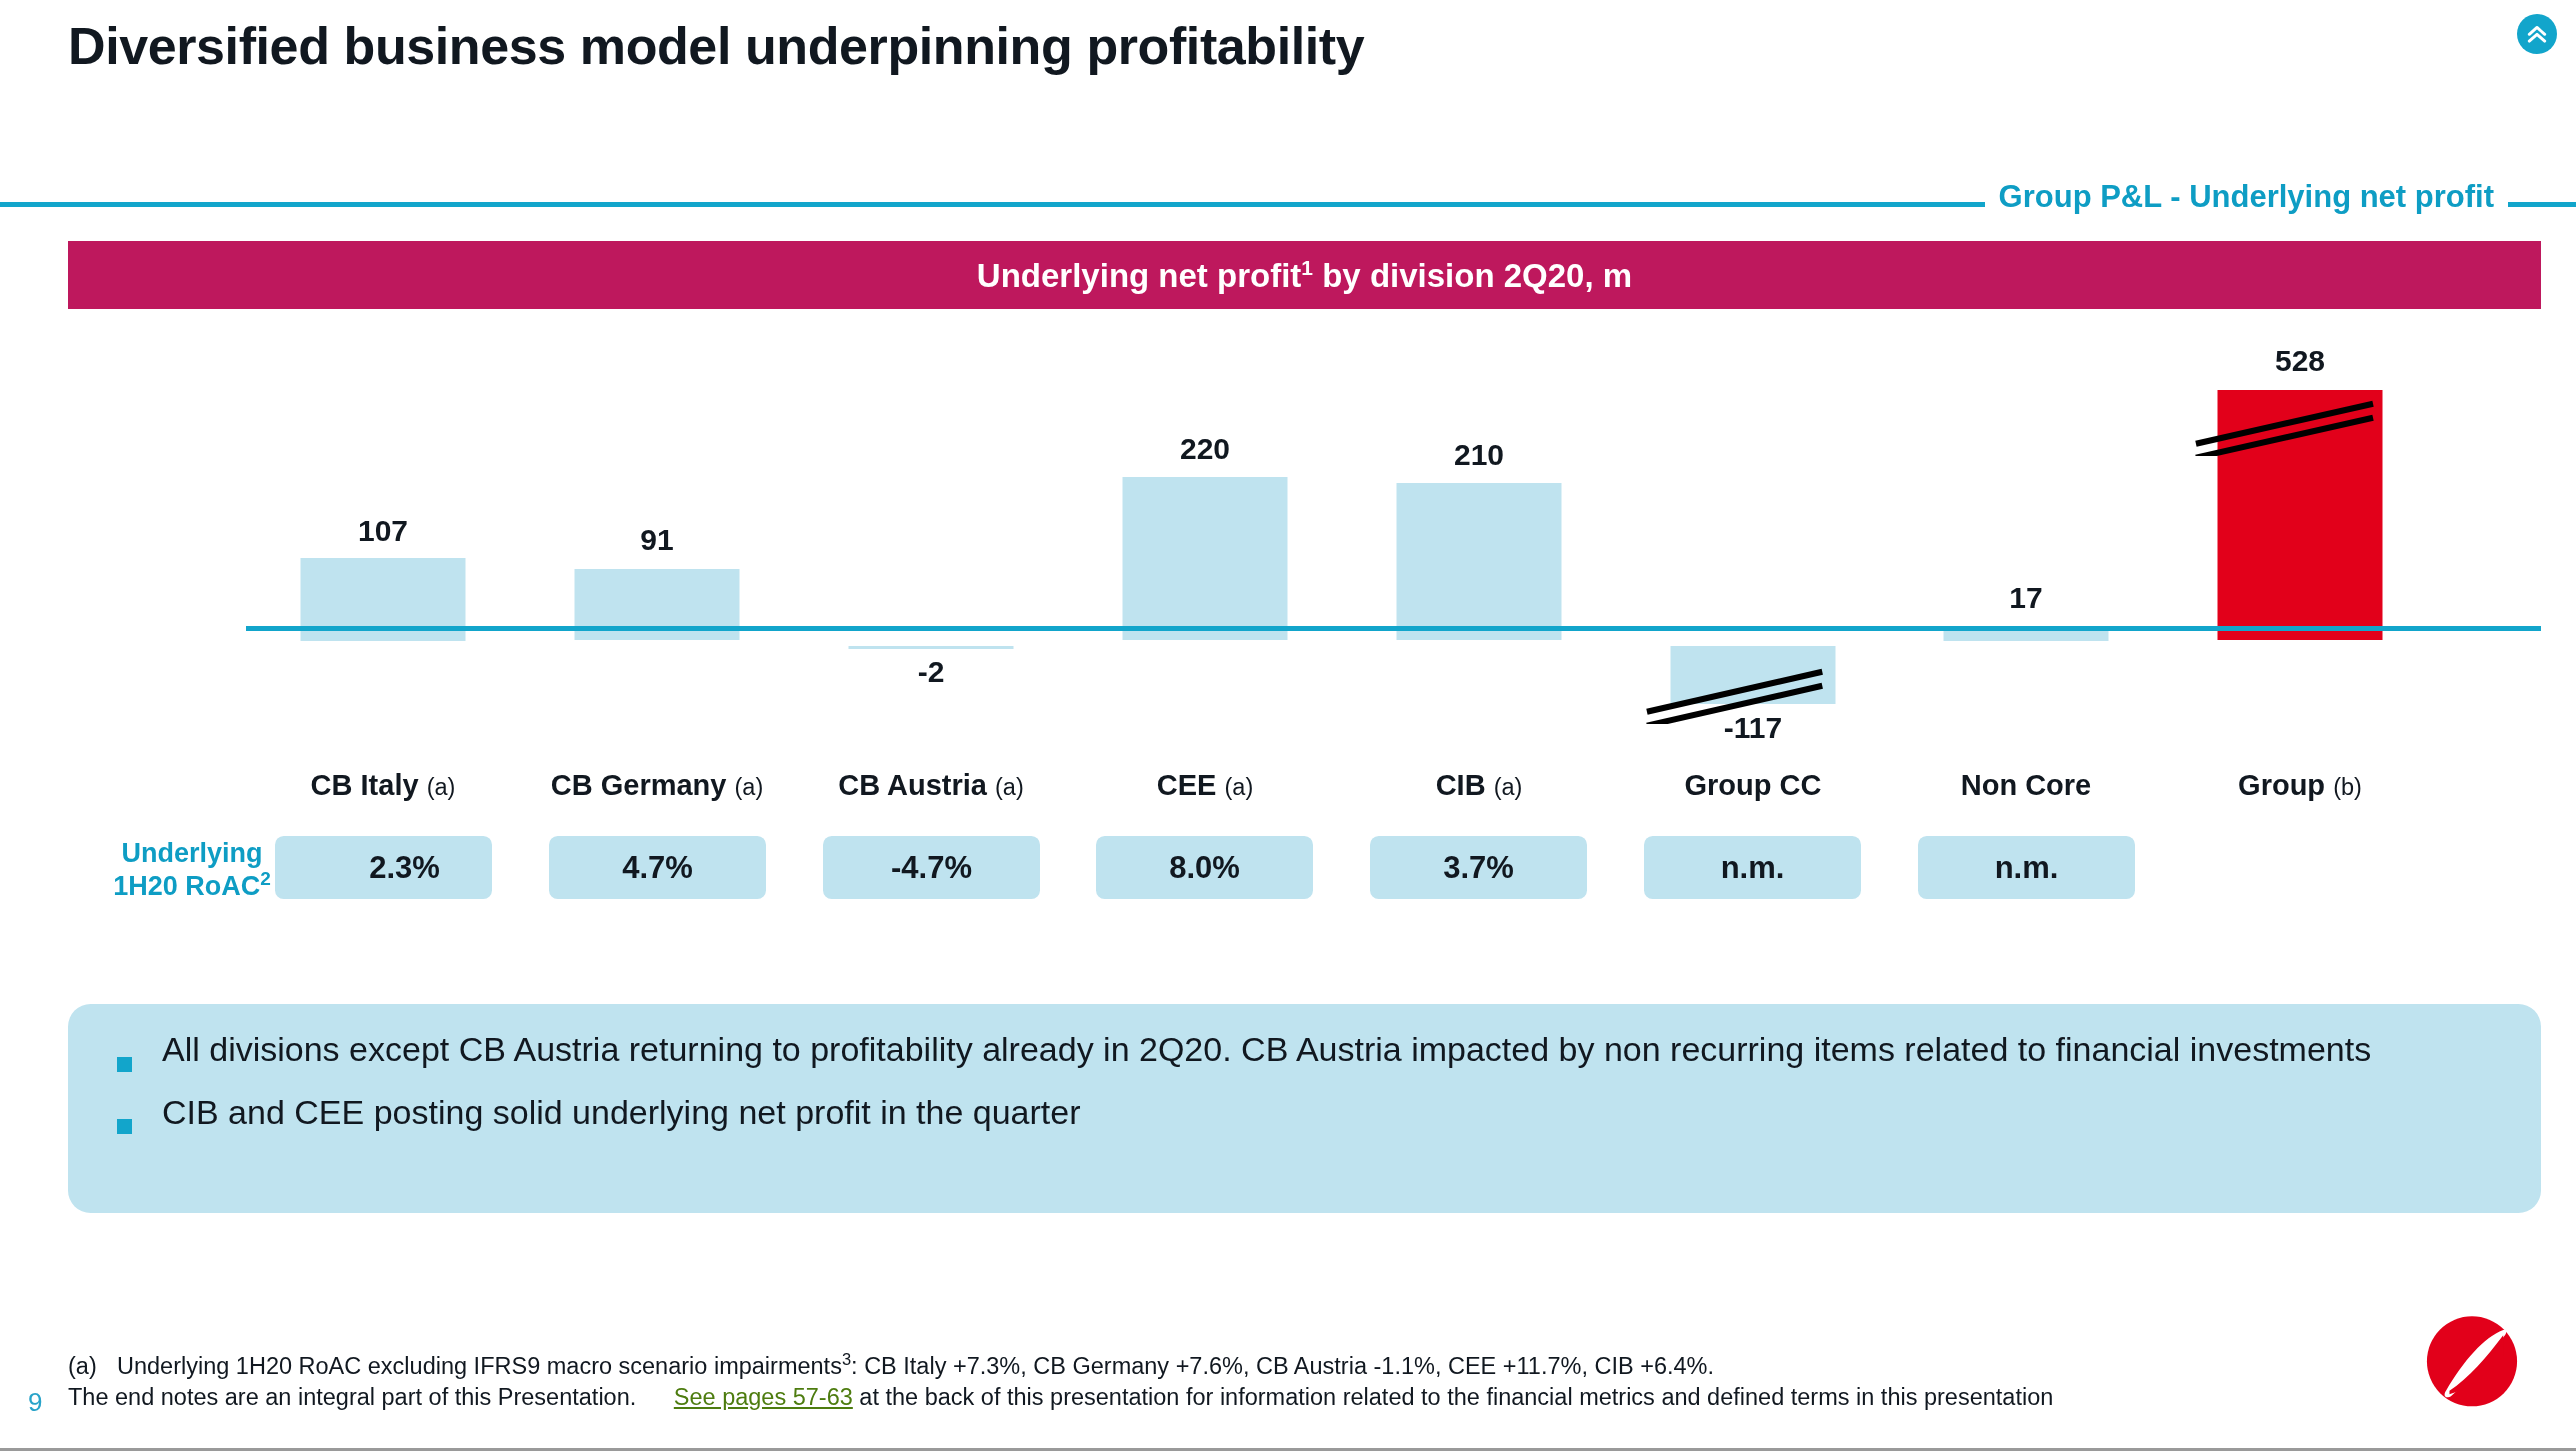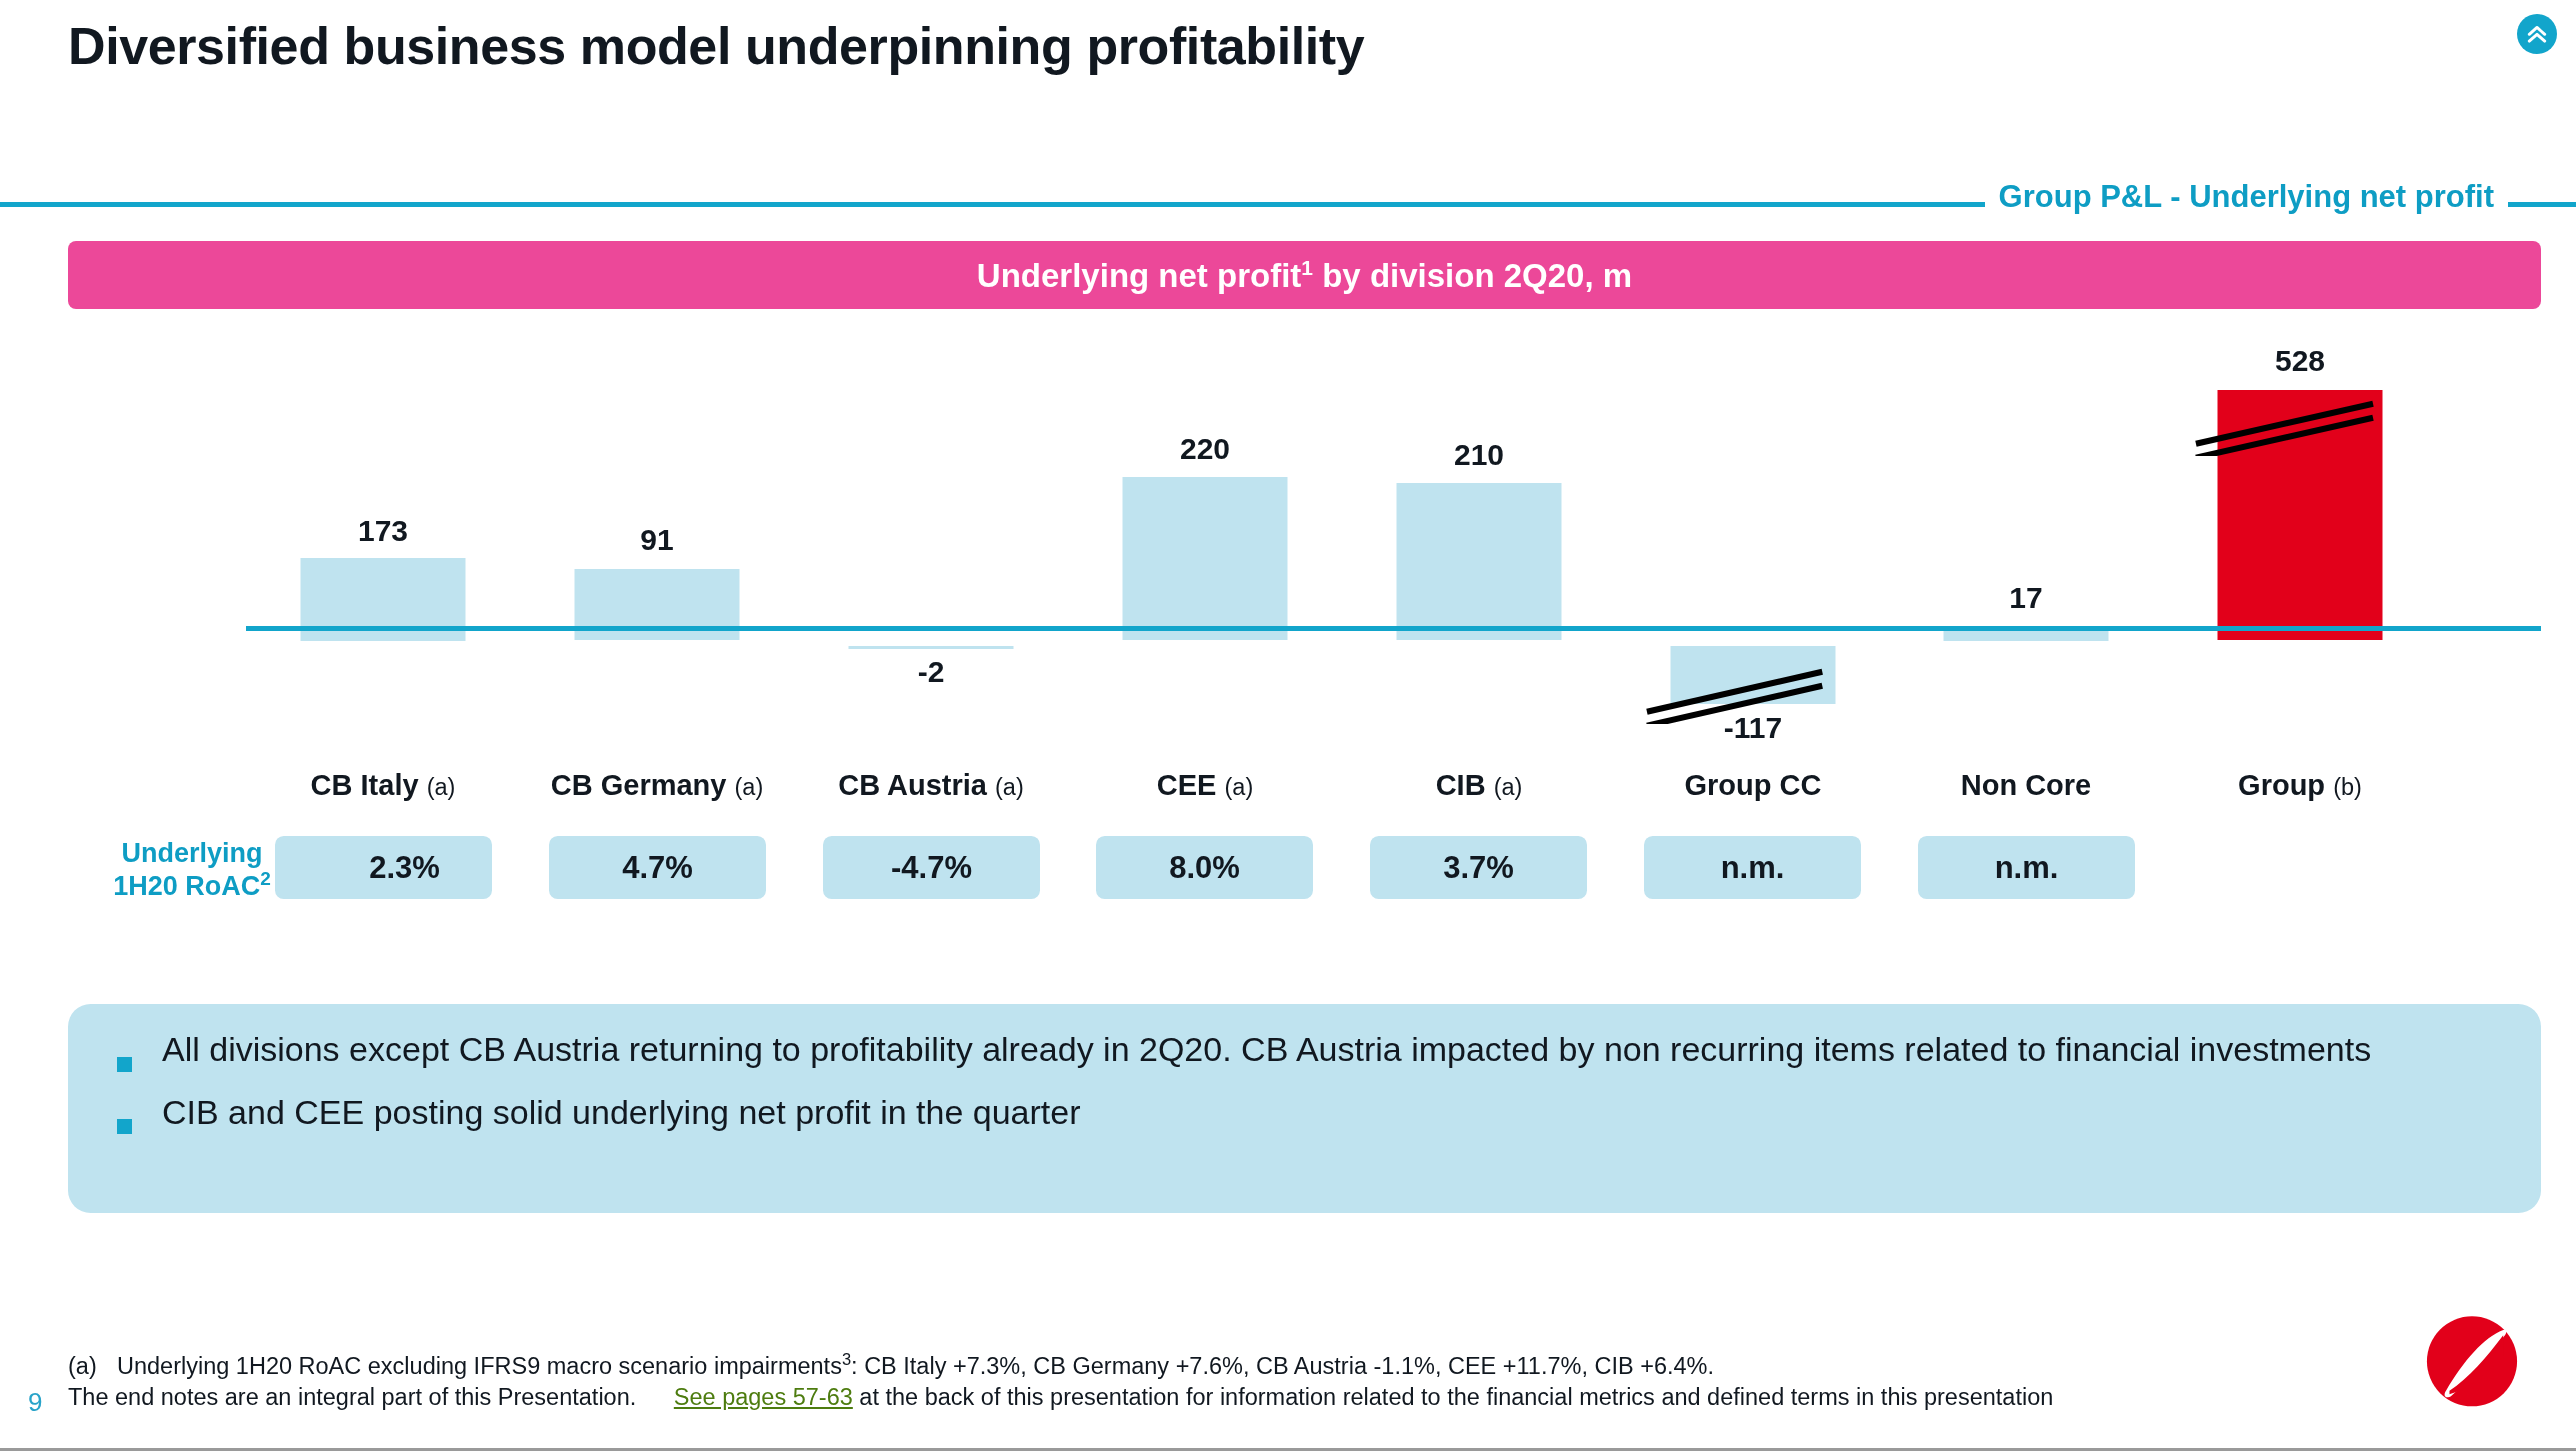--- a/index.html
+++ b/index.html
@@ -51,22 +51,22 @@
     background: #ffffff;
     padding: 0 14px;
     white-space: nowrap;
   }
 
   
   .chart-banner {
     position: absolute;
     left: 68px; top: 241px;
     width: 2473px; height: 68px;
-    background: #ec4899;
-    display: flex; align-items: center; justify-content: center; border-radius: 8px;
+    background: #be185d;
+    display: flex; align-items: center; justify-content: center;
   }
   .chart-banner-text {
     font-size: 33px; font-weight: bold; color: #ffffff;
     white-space: nowrap;
   }
   .chart-banner-text sup { font-size: 21px; vertical-align: super; }
 
   .chart-area {
     position: absolute;
     left: 68px; top: 330px;
@@ -239,21 +239,21 @@
   <div class="chart-banner">
     <div class="chart-banner-text">
       <span>Underlying net profit</span><sup>1</sup><span> by division 2Q20, m</span>
     </div>
   </div>
 
   <div class="chart-area">
     <div class="axis-zero"></div>
 
     <div class="bar-slot" style="left:178px;">
-      <div class="bar-label" style="top:169px;">173</div>
+      <div class="bar-label" style="top:169px;">107</div>
       <div class="bar-rect" style="top:213px;height:83px;"></div>
     </div>
 
     <div class="bar-slot" style="left:452px;">
       <div class="bar-label" style="top:178px;">91</div>
       <div class="bar-rect" style="top:224px;height:71px;"></div>
     </div>
 
     <div class="bar-slot" style="left:726px;">
       <div class="bar-rect" style="top:301px;height:2.6px;"></div>

